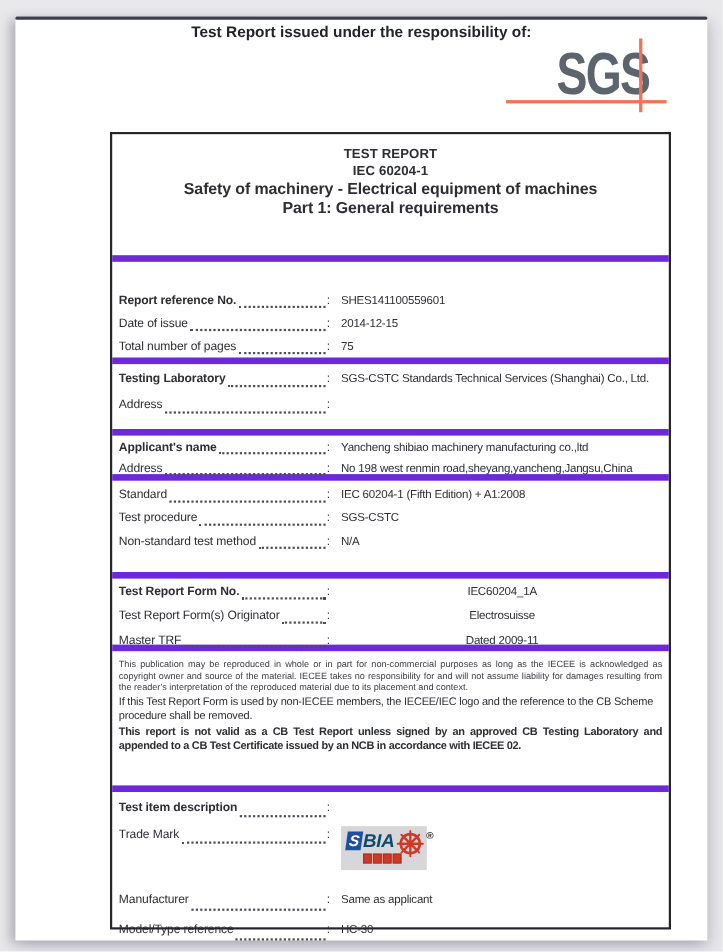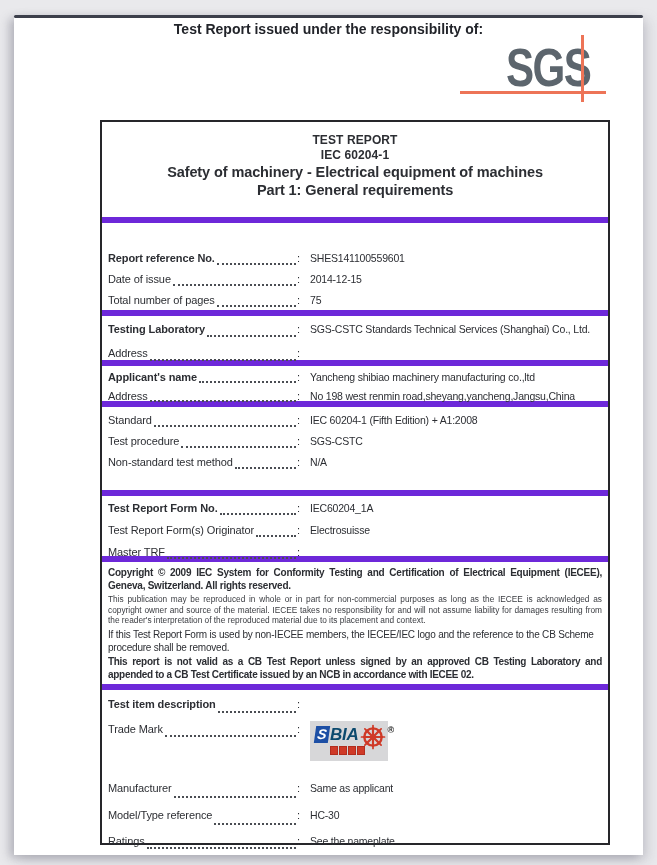--- a/index.html
+++ b/index.html
@@ -32,43 +32,43 @@
   .sgs-vline { position: absolute; left: 567px; top: 20px; width: 2.5px; height: 67px; background: #ed7457; }
 
   
   .rtable {
     position: absolute; left: 86px; top: 105px; width: 510px; height: 725px;
     border: 2px solid #26262a; background: #fff; font-size: 11px;
   }
   .tgroup { border-top: 6px solid #6d28d9; }
   .tgroup:first-child { border-top: none; }
 
-  .title-block { height: 95px; text-align: center; padding-top: 11px; }
+  .title-block { height: 110px; text-align: center; padding-top: 11px; }
   .tb-sm { font-size: 12px; font-weight: bold; line-height: 15px; letter-spacing: .1px; }
   .tb-lg { font-size: 14.5px; font-weight: bold; line-height: 18px; letter-spacing: -.1px; }
 
   .row { display: flex; padding: 0 5px 0 6px; align-items: flex-start; }
   .lbl { width: 192px; display: flex; white-space: nowrap; }
   .lt { white-space: nowrap; letter-spacing: -.1px; }
   .b { font-weight: bold; }
   .leader { flex: 1; margin: 0 0 4px 2px; border-bottom: 2px dotted #4a4d53; min-width: 6px; align-self: stretch; }
   .colon { padding-left: 1px; }
   .val { flex: 1; padding-left: 10px; white-space: nowrap; font-size: 10.5px; letter-spacing: -.2px; }
 
   .g1 { height: 93px; padding-top: 25px; }
   .g1 .row { height: 21px; line-height: 21px; }
-  .g2 { height: 50px; padding-top: 1px; }
+  .g2 { height: 65px; padding-top: 1px; }
   .g2 .row { height: 24px; line-height: 24px; }
   .g3 { height: 41px; padding-top: 2px; }
   .g3 .row { height: 19px; line-height: 19px; }
   .g4 { height: 89px; padding-top: 3px; }
   .g4 .row { height: 21px; line-height: 21px; }
   .heading-row { font-weight: bold; padding: 0 6px; height: 22px; line-height: 22px; }
   .g5 { height: 66px; padding-top: 1px; }
-  .g5 .row { height: 22px; line-height: 22px; }
+  .g5 .row { height: 22px; line-height: 22px; text-align: center; }
 
   .g6 { height: 128px; padding: 4px 6px 0 6px; }
   .cp1 { font-size: 10px; font-weight: bold; line-height: 13px; text-align: justify; letter-spacing: -.25px; }
   .cp2 { font-size: 8.3px; line-height: 10.6px; text-align: justify; margin-top: 2px; color: #3a3c41; }
   .cp3 { font-size: 10px; line-height: 13px; margin-top: 2px; letter-spacing: -.2px; }
   .cp4 { font-size: 10px; font-weight: bold; line-height: 13px; margin-top: 1px; text-align: justify; letter-spacing: -.3px; }
 
   .g7 { height: 158px; padding-top: 2px; }
   .r-desc { height: 25px; line-height: 25px; }
   .r-tm { height: 58px; line-height: 24px; }
@@ -221,25 +221,25 @@
             <span class="colon">:</span>
           </div>
         <div class="val">Electrosuisse</div>
       </div>
       <div class="row">
         <div class="lbl">
             <span class="lt">Master TRF</span>
             <span class="leader"></span>
             <span class="colon">:</span>
           </div>
+        <div class="val">Dated 2009-11</div>
       </div>
     </div>
 
     <div class="tgroup g6">
-      <div class="cp1">Copyright © 2009 IEC System for Conformity Testing and Certification of Electrical Equipment (IECEE), Geneva, Switzerland. All rights reserved.</div>
       <div class="cp2">This publication may be reproduced in whole or in part for non-commercial purposes as long as the IECEE is acknowledged as copyright owner and source of the material. IECEE takes no responsibility for and will not assume liability for damages resulting from the reader's interpretation of the reproduced material due to its placement and context.</div>
       <div class="cp3">If this Test Report Form is used by non-IECEE members, the IECEE/IEC logo and the reference to the CB Scheme procedure shall be removed.</div>
       <div class="cp4">This report is not valid as a CB Test Report unless signed by an approved CB Testing Laboratory and appended to a CB Test Certificate issued by an NCB in accordance with IECEE 02.</div>
     </div>
 
     <div class="tgroup g7">
       <div class="row r-desc">
         <div class="lbl">
             <span class="lt b">Test item description</span>
             <span class="leader"></span>

